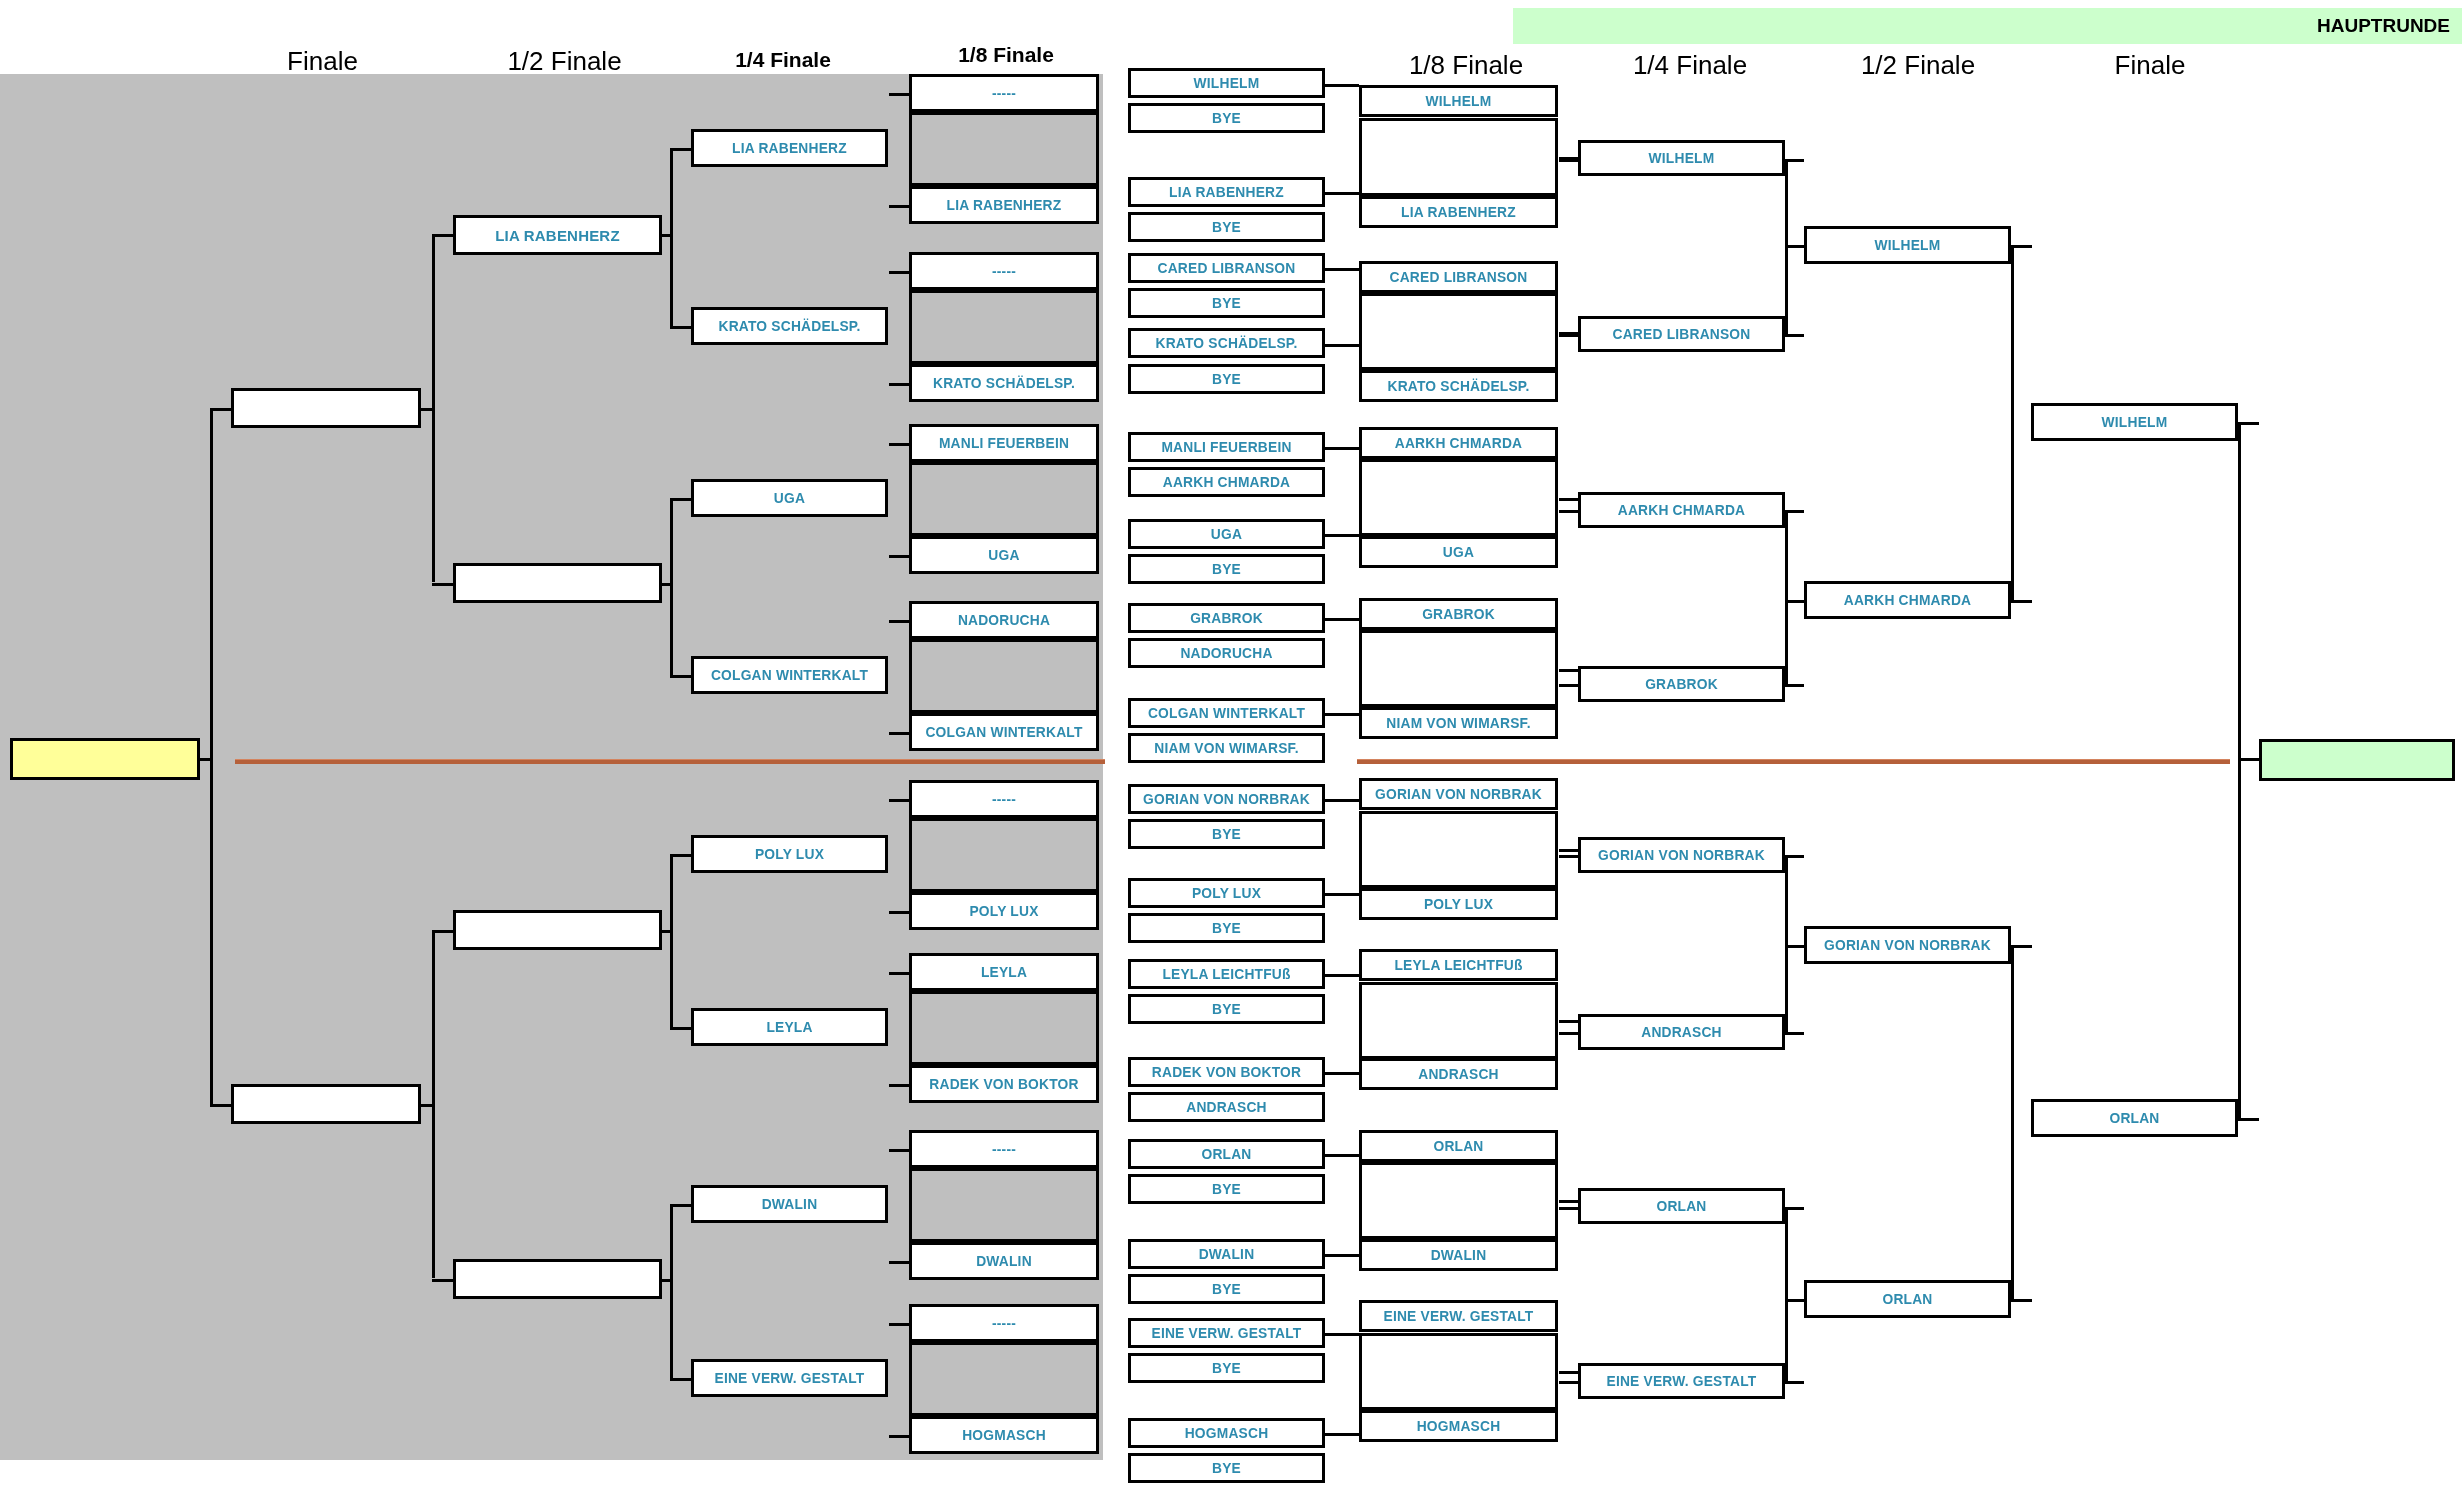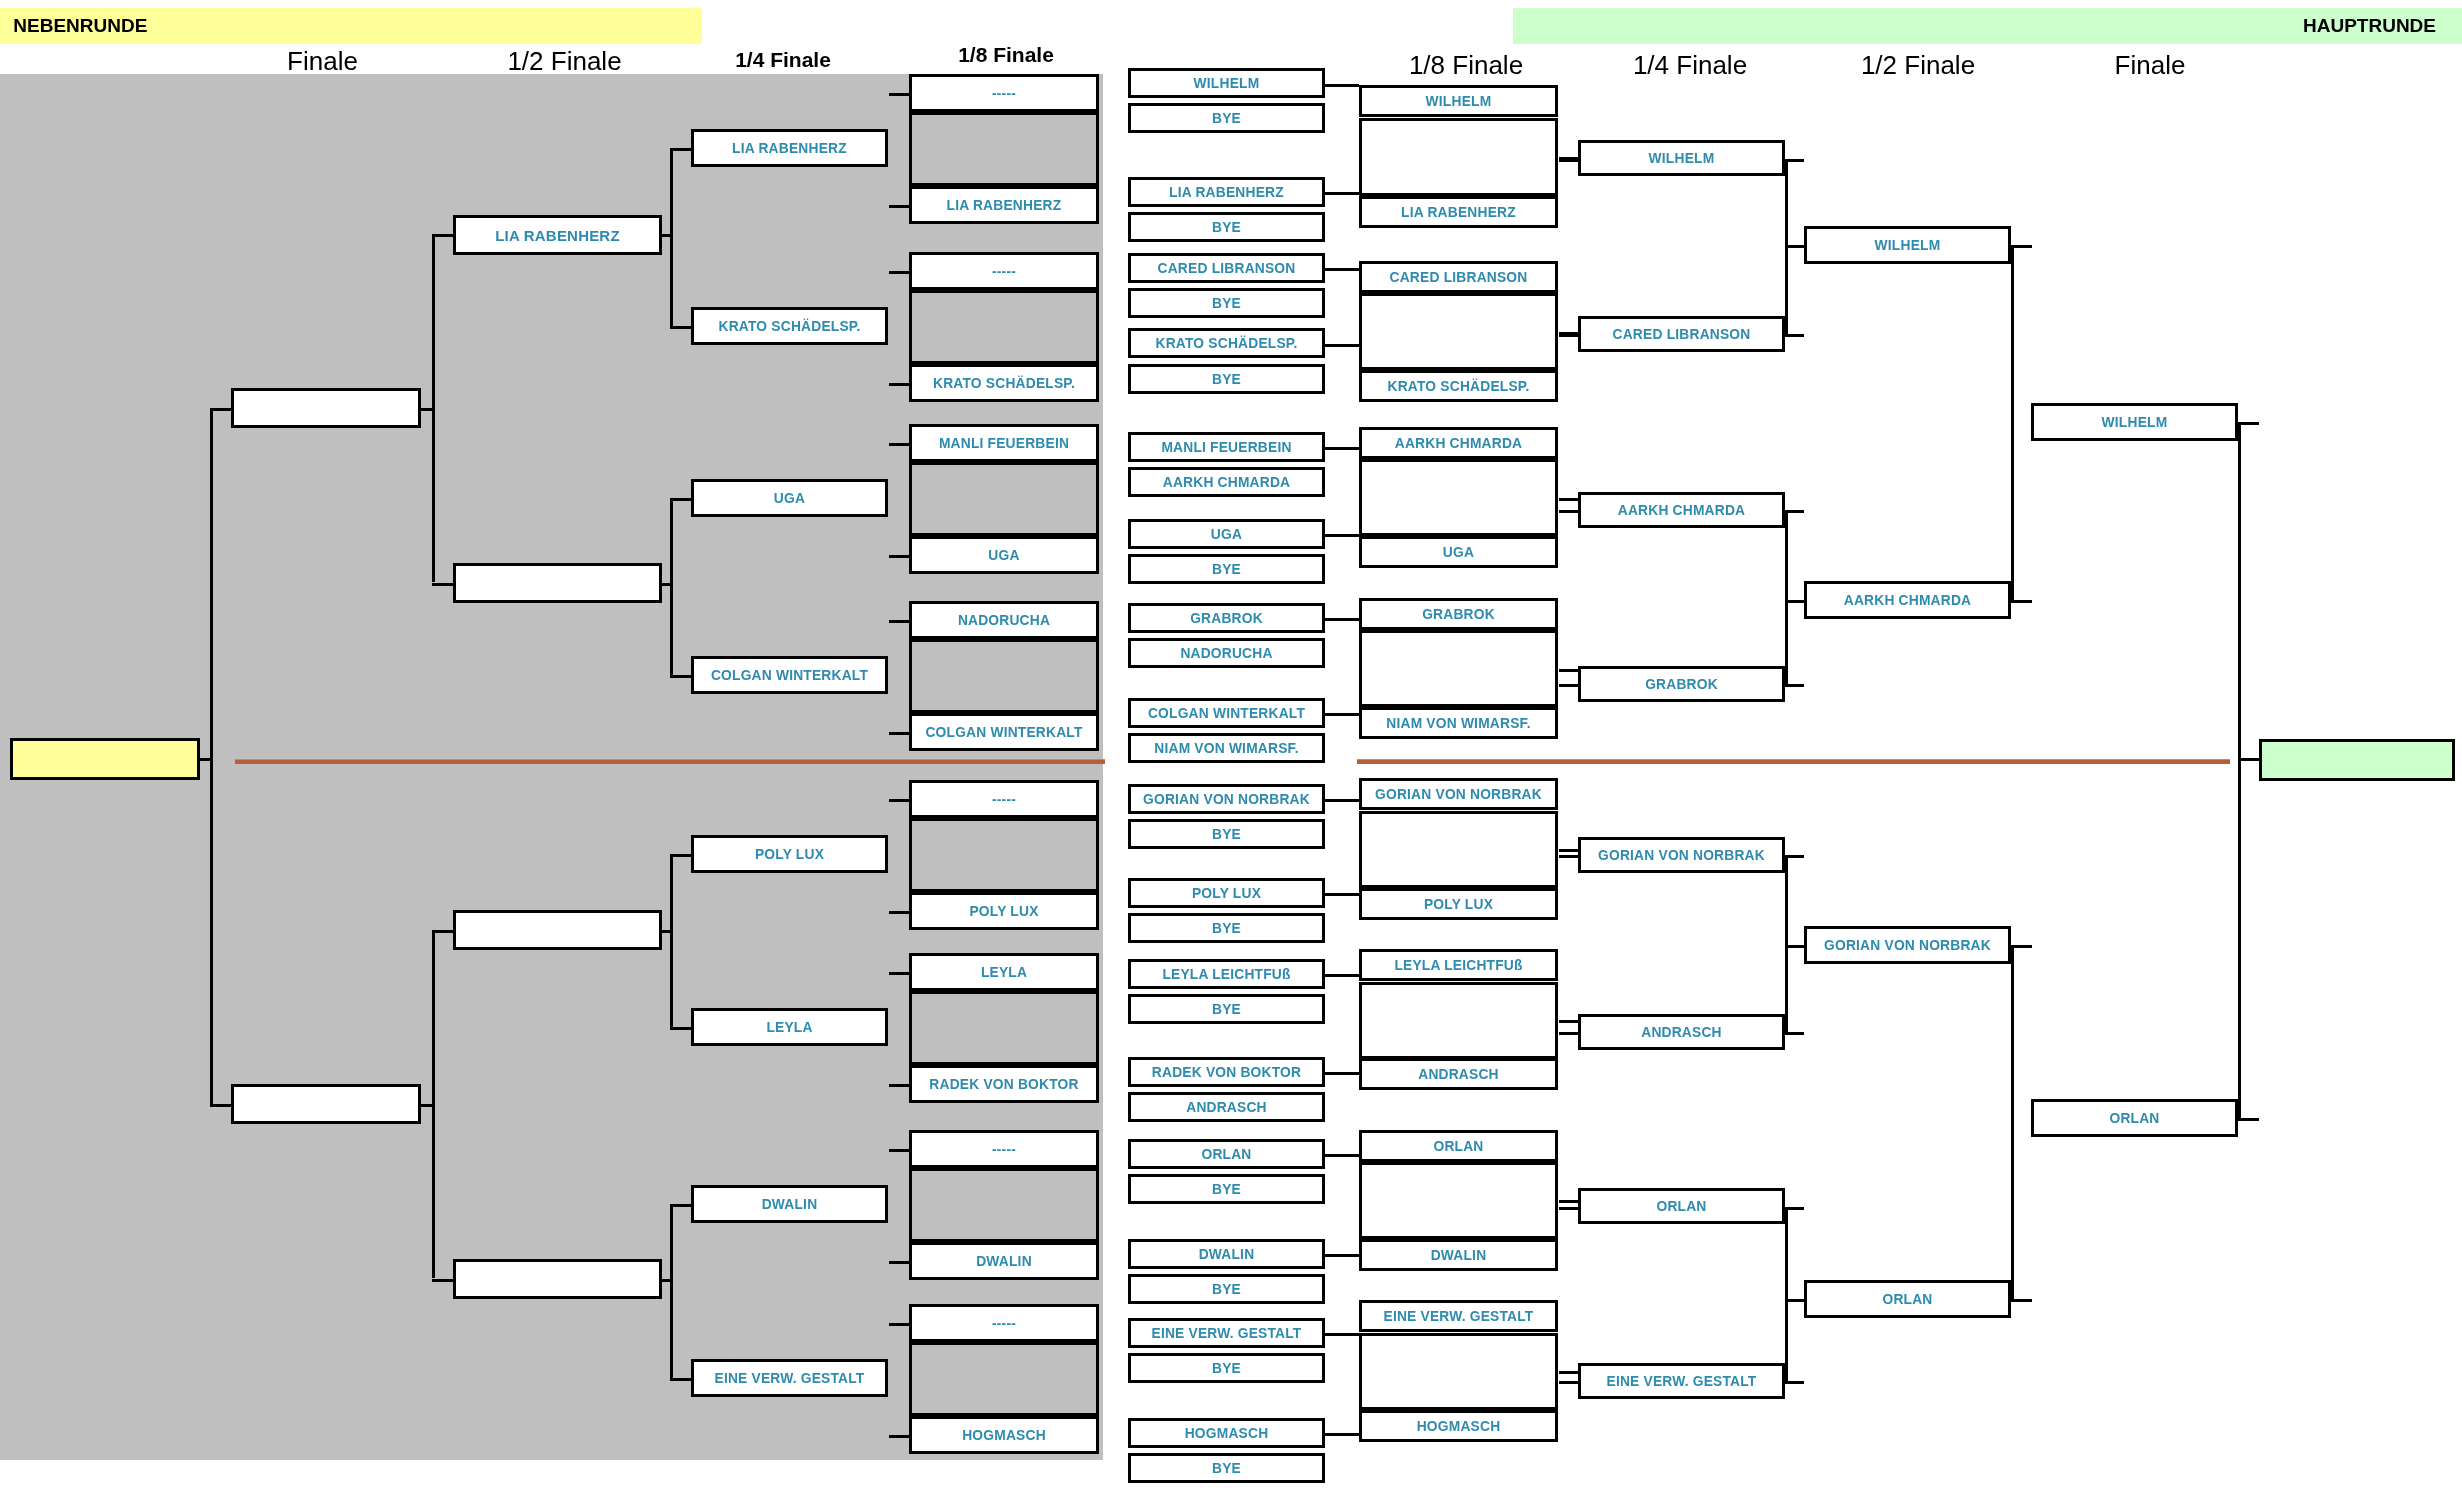--- a/index.html
+++ b/index.html
@@ -2,21 +2,21 @@
 <html style="font-size:15px"><head>
 <meta charset="utf-8">
 <style>
   html,body{margin:0;padding:0;background:#fff;}
   body{font-family:"Liberation Sans",sans-serif;}
   #stage{position:relative;width:2462px;height:1496px;background:#ffffff;overflow:hidden;}
 
   
   .banner{position:absolute;height:36px;line-height:36px;font-size:19px;font-weight:bold;color:#000;}
   .banner-left{background:#ffff99;left:0;top:7.6px;width:702px;padding-left:13.3px;box-sizing:border-box;text-align:left;}
-  .banner-right{background:#ccffcc;right:0;top:7.6px;width:949px;padding-right:26px;box-sizing:border-box;text-align:right;}
+  .banner-right{background:#ccffcc;right:0;top:7.6px;width:949px;padding-right:12px;box-sizing:border-box;text-align:right;}
 
   
   .rlabel{position:absolute;font-size:26px;color:#000;text-align:center;white-space:nowrap;}
 
   
   #greyfield{position:absolute;left:0;top:74px;width:1103px;height:1386px;background:#bfbfbf;}
 
   
   .box{position:absolute;box-sizing:border-box;background:#ffffff;border:3.8px solid #000;
        color:#2E8BAE;font-size:15px;font-weight:bold;letter-spacing:0.2px;
@@ -31,21 +31,20 @@
   .ln{position:absolute;background:#000;}
 
   
   .divider{position:absolute;height:3.8px;background:#b5603a;border-top:0.9px solid #d4845f;}
 </style>
 </head>
 <body>
 
 <div id="stage">
 
-  <div class="banner banner-left">NEBENRUNDE</div>
   <div class="banner banner-right">HAUPTRUNDE</div>
 
   <div id="greyfield"></div>
 
   <div class="rlabel" style="left:237px;top:46px;width:171px;">Finale</div>
   <div class="rlabel" style="left:465px;top:46px;width:199px;">1/2 Finale</div>
   <div class="rlabel" style="left:688px;top:48px;width:190px;font-size:21px;font-weight:bold;">1/4 Finale</div>
   <div class="rlabel" style="left:911px;top:43px;width:190px;font-size:21px;font-weight:bold;">1/8 Finale</div>
 
   <div class="rlabel" style="left:1357px;top:50px;width:218px;">1/8 Finale</div>

